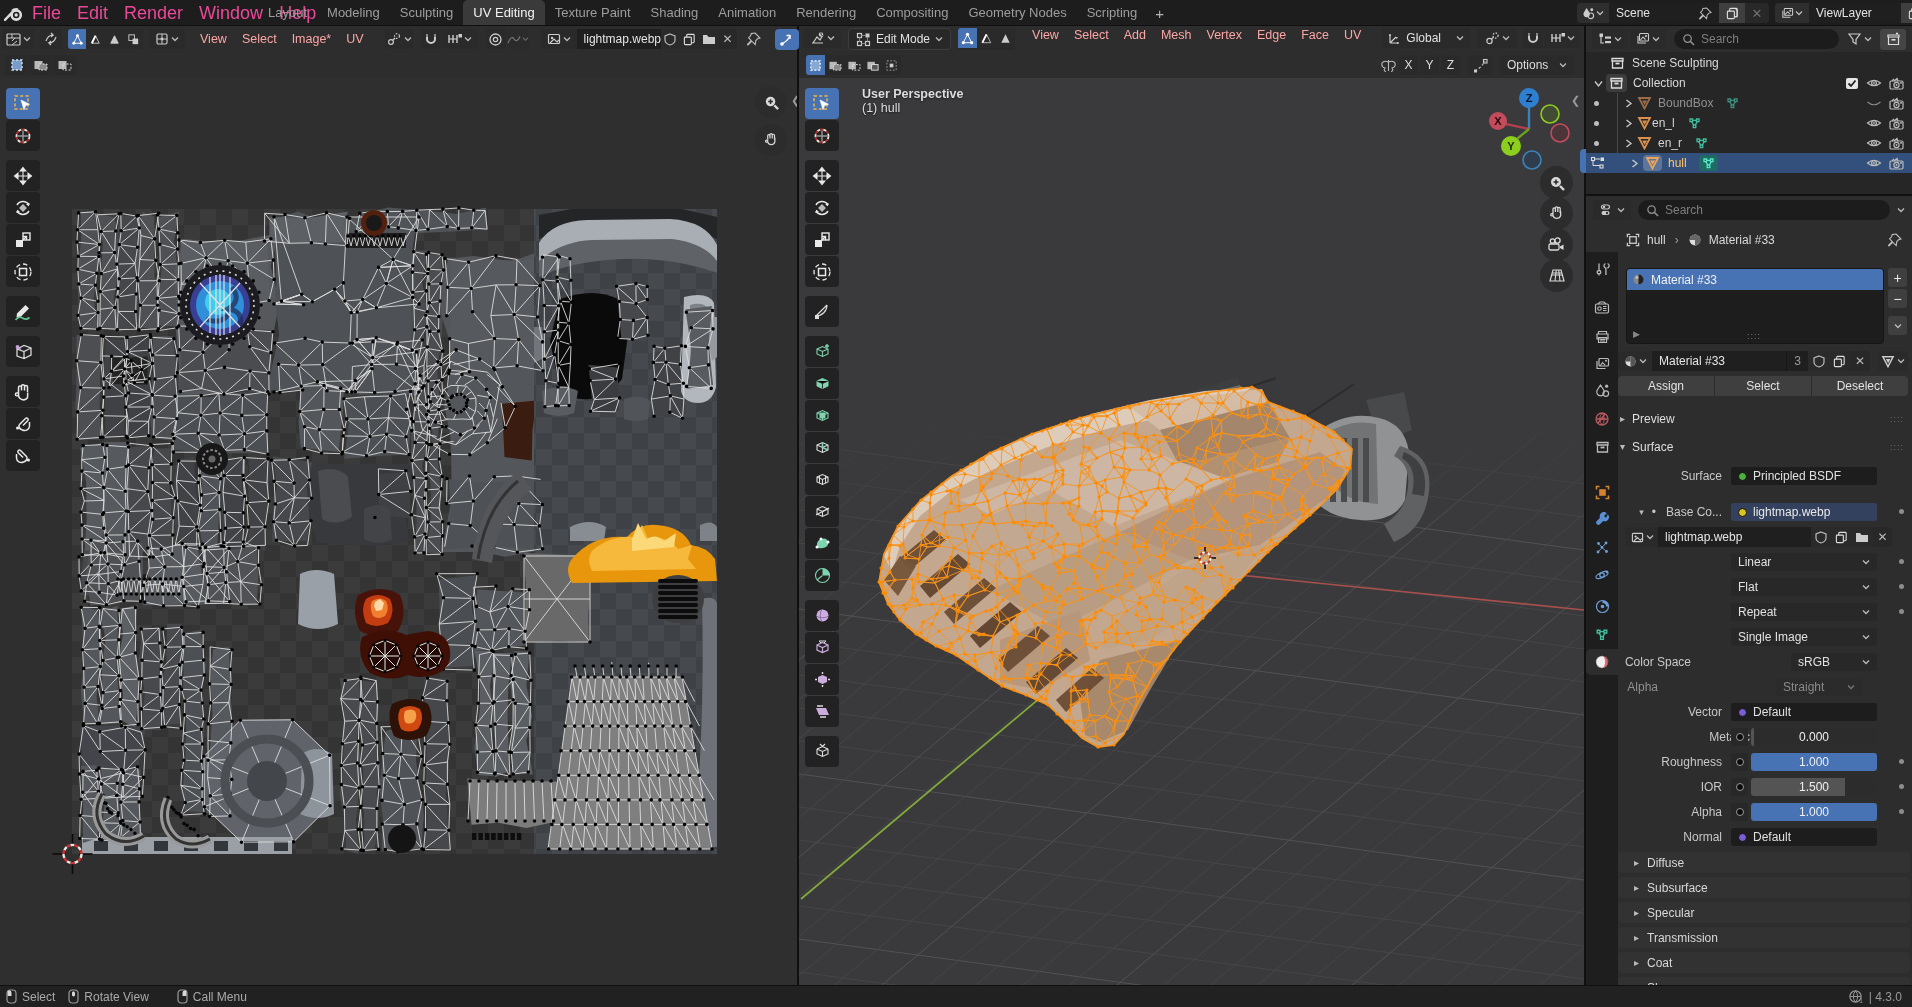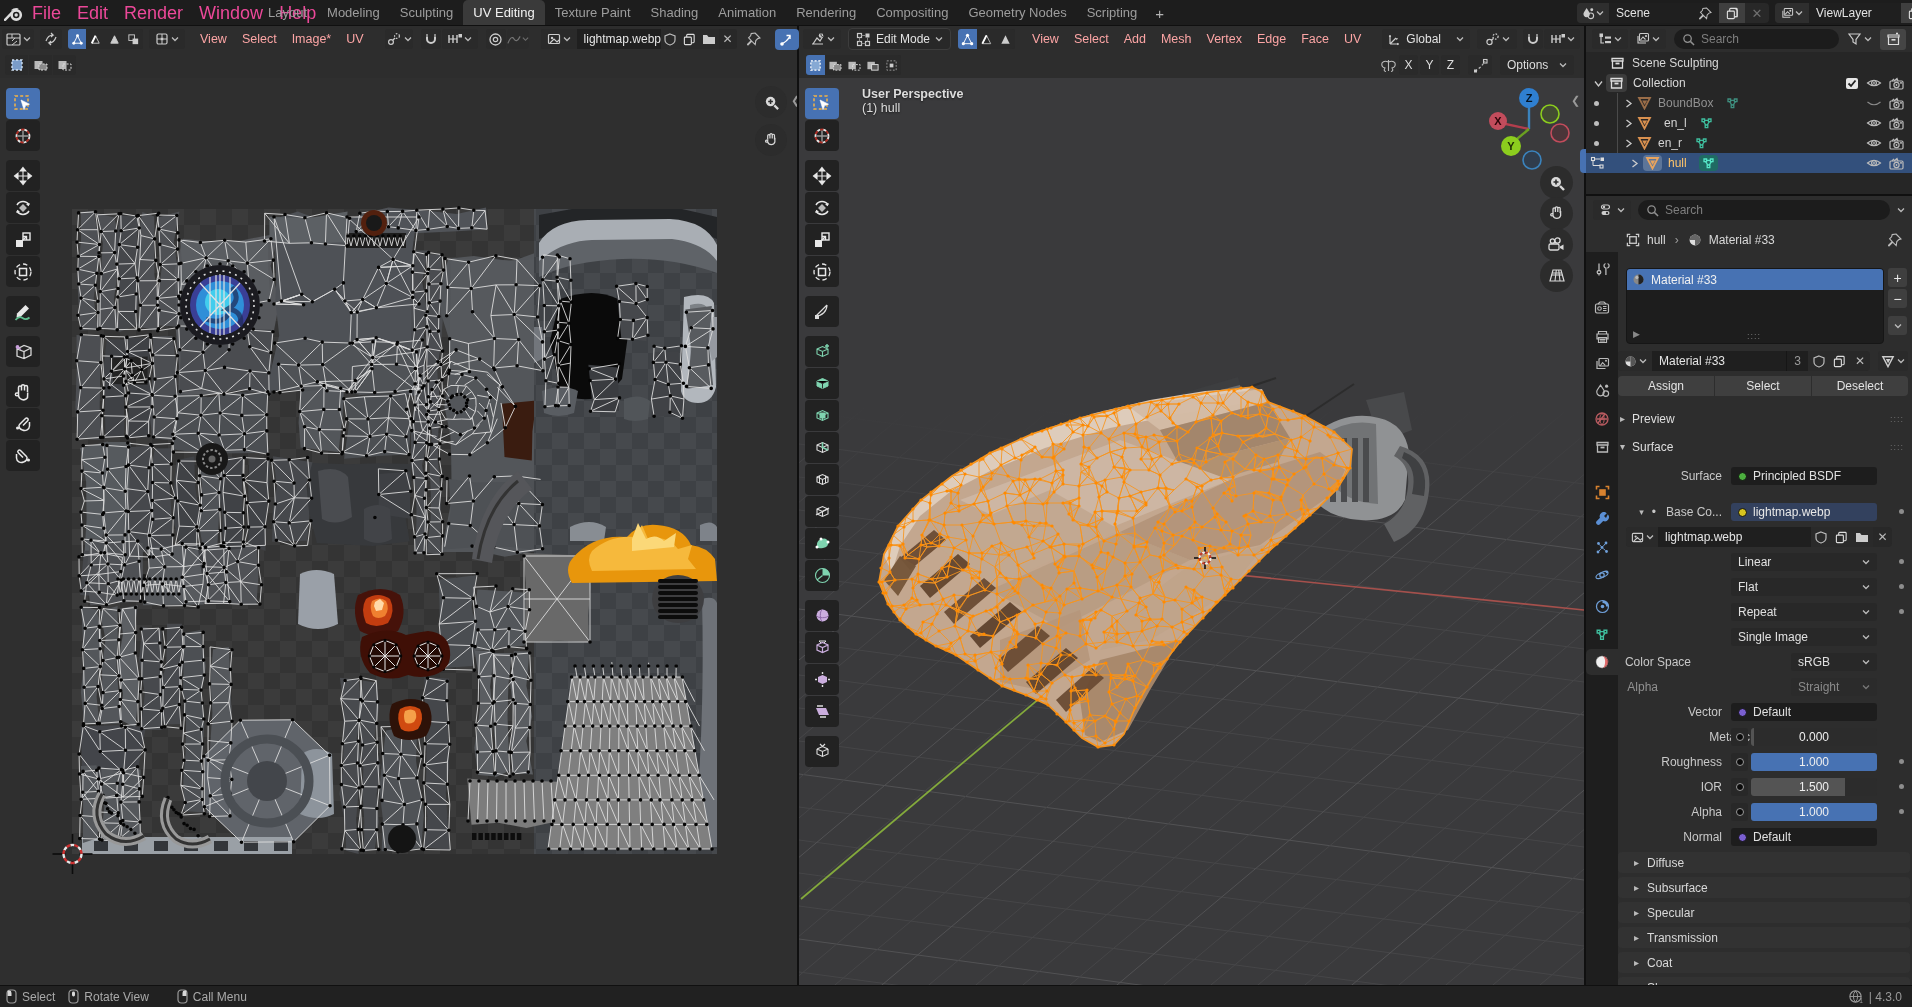--- a/index.html
+++ b/index.html
@@ -562,21 +562,21 @@
           <svg width="16" height="16" viewBox="0 0 17 17">
             <path d="M5 8 V4 a1.2 1.2 0 0 1 2.4 0 M7.4 7 V3 a1.2 1.2 0 0 1 2.4 0 M9.8 7 V3.6 a1.2 1.2 0 0 1 2.4 0 V8" fill="none" stroke="#d9d9d9" stroke-width="1.3"></path>
             <path d="M5 8 v2.6 a4 4 0 0 0 7.6 0 V6 M5 8.6 H3.8 a1 1 0 0 0 0 2.2 H5" fill="none" stroke="#d9d9d9" stroke-width="1.3"></path>
           </svg>
         </div>
  <div style="position:absolute;left:36px;top:8px;color:#999;font-size:11px">❮</div>
       </div>
 </div>
 
 <div class="hdr" id="vph1">
-<div style="display:flex;align-items:center;padding-left:4px;gap:1px;white-space:nowrap">
+<div style="display:flex;padding-left:4px;gap:1px;white-space:nowrap">
  <div class="wbtn" style="width:38px;height:20px;gap:2px">
           <svg width="15" height="15" viewBox="0 0 15 15">
             <path d="M2 12 h11 M3 12 L7 6 L10 9 L13 4" stroke="#ccc" stroke-width="1.2" fill="none"></path>
             <circle cx="11" cy="3.5" r="2.2" fill="#ccc"></circle>
             <path d="M11 3.5 v-2.2 M11 3.5 l1.8 1.2" stroke="#2d2d2d" stroke-width="1"></path>
           </svg>
           <svg width="8" height="6" viewBox="0 0 8 6">
             <path d="M1 1.5 L4 4.5 L7 1.5" stroke="#bbb" stroke-width="1.3" fill="none"></path>
           </svg>
         </div>
@@ -1183,21 +1183,21 @@
         <div style="width:5px;height:5px;border-radius:50%;background:#bdbdbd"></div>
         <div style="width:25px"></div>
         <svg width="9" height="9" viewBox="0 0 9 9">
           <path d="M2.5 1 L7 4.5 L2.5 8" stroke="#ccc" stroke-width="1.3" fill="none"></path>
         </svg>
         <div style="width:4px"></div>
         <svg width="15" height="14" viewBox="0 0 15 14">
           <path d="M2 2 H13 L7.5 12.5 Z" fill="none" stroke="#d8904f" stroke-width="1.8"></path>
           <path d="M5.2 4.4 h5 L7.6 9 Z" fill="#d8904f"></path>
         </svg>
-        <span style="margin-left:12px;color:#d4d4d4">en_l</span>
+        <span style="margin-left:0;color:#d4d4d4">en_l</span>
         <div style="width:12px"></div>
         <svg width="15" height="14" viewBox="0 0 15 14">
           <path d="M3 3 h2.6 v2.6 H3 Z M9.4 3 H12 v2.6 H9.4 Z M6.2 9 h2.6 v2.6 H6.2 Z" fill="none" stroke="#3fbf9f" stroke-width="1.3"></path>
           <path d="M5.6 4.3 h3.8 M4.6 5.6 l2.2 3.4 M10.4 5.6 l-2.2 3.4" stroke="#3fbf9f" stroke-width="1.3"></path>
         </svg>
         <div style="margin-left:auto;display:flex;gap:7px;align-items:center;padding-right:8px">
           <svg width="16" height="14" viewBox="0 0 16 14">
             <path d="M1.5 7 Q8 1.5 14.5 7 Q8 12.5 1.5 7 Z" fill="none" stroke="#bbb" stroke-width="1.2"></path>
             <circle cx="8" cy="7" r="2.4" fill="none" stroke="#bbb" stroke-width="1.2"></circle>
             <circle cx="8" cy="7" r="0.9" fill="#bbb"></circle>
@@ -1609,21 +1609,21 @@
           <span style="color:#e0e0e0">sRGB</span>
           <span style="margin-left:auto">
             <svg width="8" height="6" viewBox="0 0 8 6">
               <path d="M1 1.5 L4 4.5 L7 1.5" stroke="#bbb" stroke-width="1.3" fill="none"></path>
             </svg>
           </span>
         </div>
       </div>
 <div style="position:absolute;left:0;top:453px;width:326px;height:20px">
 <div style="position:absolute;right:254px;top:0;height:20px;display:flex;align-items:center;color:#909090">Alpha</div>
-<div style="position:absolute;left:205px;top:1px;width:86px;height:18px;background:#2b2b2b;border-radius:3px;display:flex;align-items:center;padding:0 7px">
+<div style="position:absolute;left:190px;top:1px;width:86px;height:18px;background:#2b2b2b;border-radius:3px;display:flex;align-items:center;padding:0 7px">
           <span style="color:#8a8a8a">Straight</span>
           <span style="margin-left:auto">
             <svg width="8" height="6" viewBox="0 0 8 6">
               <path d="M1 1.5 L4 4.5 L7 1.5" stroke="#777" stroke-width="1.3" fill="none"></path>
             </svg>
           </span>
         </div>
       </div>
 <div style="position:absolute;left:0;top:478px;width:326px;height:20px">
 <div style="position:absolute;right:190px;top:0;height:20px;display:flex;align-items:center;color:#c8c8c8">Vector</div>

